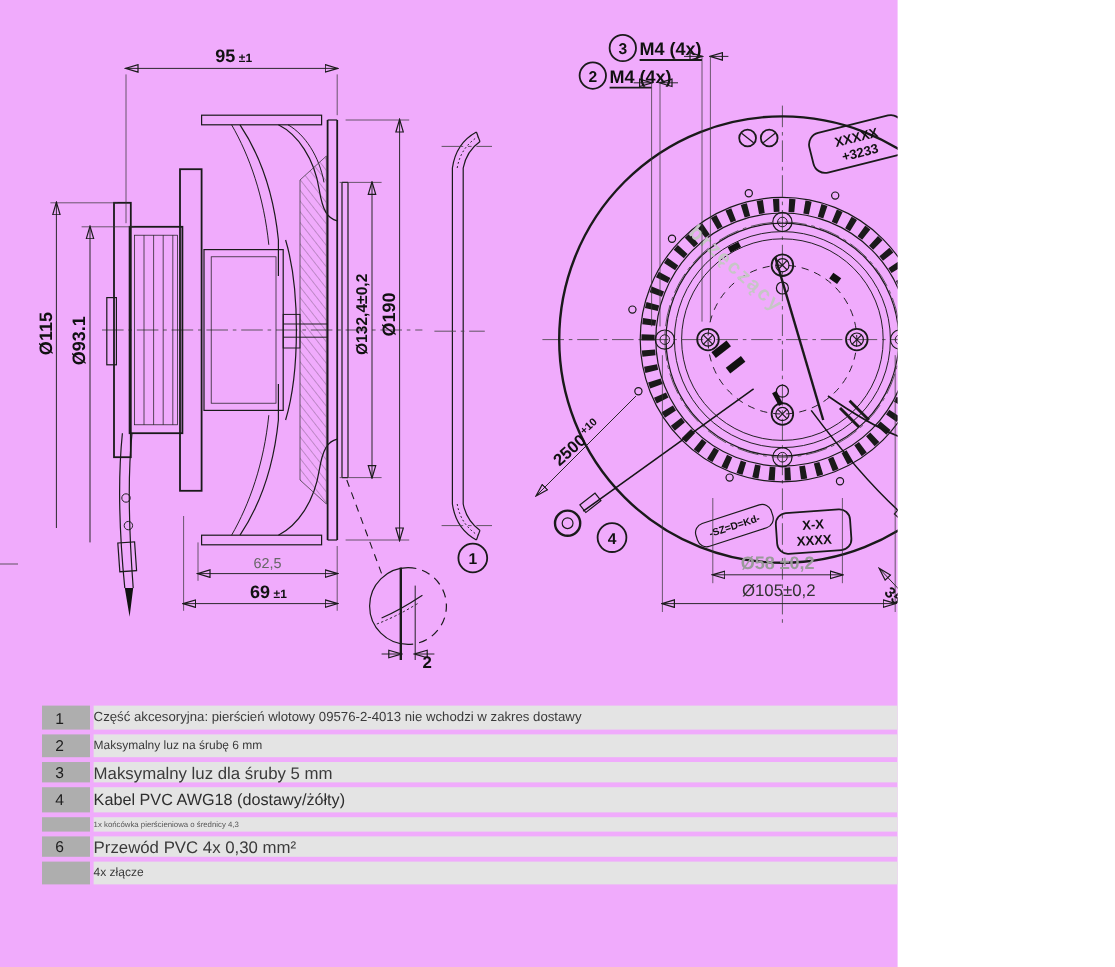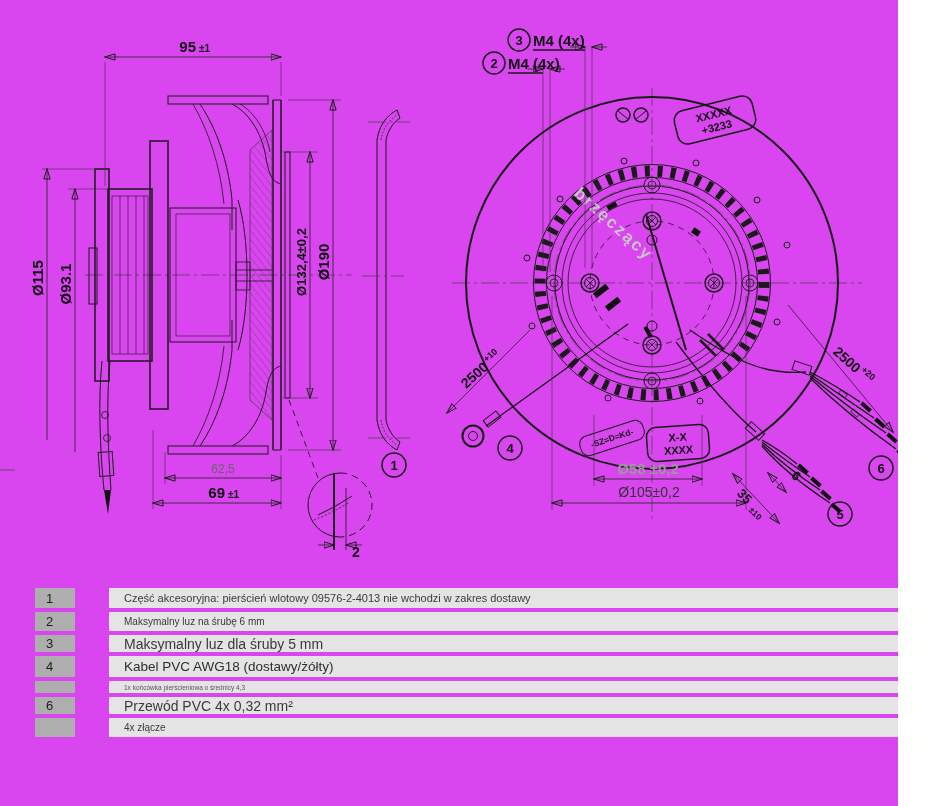--- a/index.html
+++ b/index.html
@@ -1,16 +1,16 @@
 <!DOCTYPE html>
 <html><head>
 <meta charset="utf-8">
 <style>
   html,body{margin:0;padding:0;background:#fff;}
-  #stage{position:relative;width:898px;height:806px;background:#d946ef;overflow:hidden;
+  #stage{position:relative;width:748px;height:806px;background:#f0abfc;overflow:hidden;
          font-family:"Liberation Sans",sans-serif;}
   svg{position:absolute;top:0;left:0;}
   svg line, svg path, svg rect, svg circle, svg polyline{stroke:#1a1a1a;fill:none;}
   .sw2{stroke-width:2}.sw15{stroke-width:1.5}.sw1{stroke-width:1}.sw08{stroke-width:.8}.sw06{stroke-width:.6}
   .dim{stroke:#222;stroke-width:.8}
   .ext{stroke:#333;stroke-width:.6}
   .cl{stroke:#444;stroke-width:.7;stroke-dasharray:18 4 3 4}
   .dash{stroke-dasharray:6 5;stroke-width:.9}
   .dt{font-family:"Liberation Sans",sans-serif;font-weight:bold;fill:#111;stroke:none}
   .dt15{font-size:15px}.dt14{font-size:14px}.dt13{font-size:13px}
@@ -18,21 +18,21 @@
   .dtg{fill:#9a9a9a}
   .mid{text-anchor:middle}
   .wm{font-size:17px;letter-spacing:2px;fill:#c6c6c6;font-weight:bold;stroke:none}
   .blk{fill:#111;stroke:none}
   .wire{stroke:#161616;stroke-width:1.3;fill:none}
 
   #notes{position:absolute;left:35px;top:588px;width:886px;}
   .trow{display:flex;gap:3px;margin-bottom:4px;}
   .tnum{width:40px;background:#aeaeae;display:flex;align-items:center;padding-left:11px;
         font-size:13px;color:#1d1d1d;box-sizing:border-box;}
-  .ttext{flex:1;background:#e4e4e4;display:flex;align-items:center;padding-left:15px;color:#3a3a3a;margin-left:31px;}
+  .ttext{flex:1;background:#e4e4e4;display:flex;align-items:center;padding-left:0;color:#3a3a3a;}
   .v-small{height:20px}.v-small .ttext{font-size:11px}
   .v-normal{height:19px}.v-normal .ttext{font-size:10px}
   .v-mid{height:17px}.v-mid .ttext{font-size:14px}
   .v-large{height:21px}.v-large .ttext{font-size:13.5px;color:#2e2e2e}
   .v-tiny{height:12px}.v-tiny .ttext{font-size:6.5px;color:#555}
 </style>
 </head>
 <body>
 
 <div id="stage">
@@ -467,21 +467,21 @@
       <div class="trow v-large">
         <div class="tnum">4</div>
         <div class="ttext">Kabel PVC AWG18 (dostawy/żółty)</div>
       </div>
       <div class="trow v-tiny">
         <div class="tnum"></div>
         <div class="ttext">1x końcówka pierścieniowa o średnicy 4,3</div>
       </div>
       <div class="trow v-mid">
         <div class="tnum">6</div>
-        <div class="ttext">Przewód PVC 4x 0,32 mm²</div>
+        <div class="ttext">Przewód PVC 4x 0,30 mm²</div>
       </div>
       <div class="trow v-normal">
         <div class="tnum"></div>
         <div class="ttext">4x złącze</div>
       </div>
     </div>
 
 </div>
 
 </body></html>

